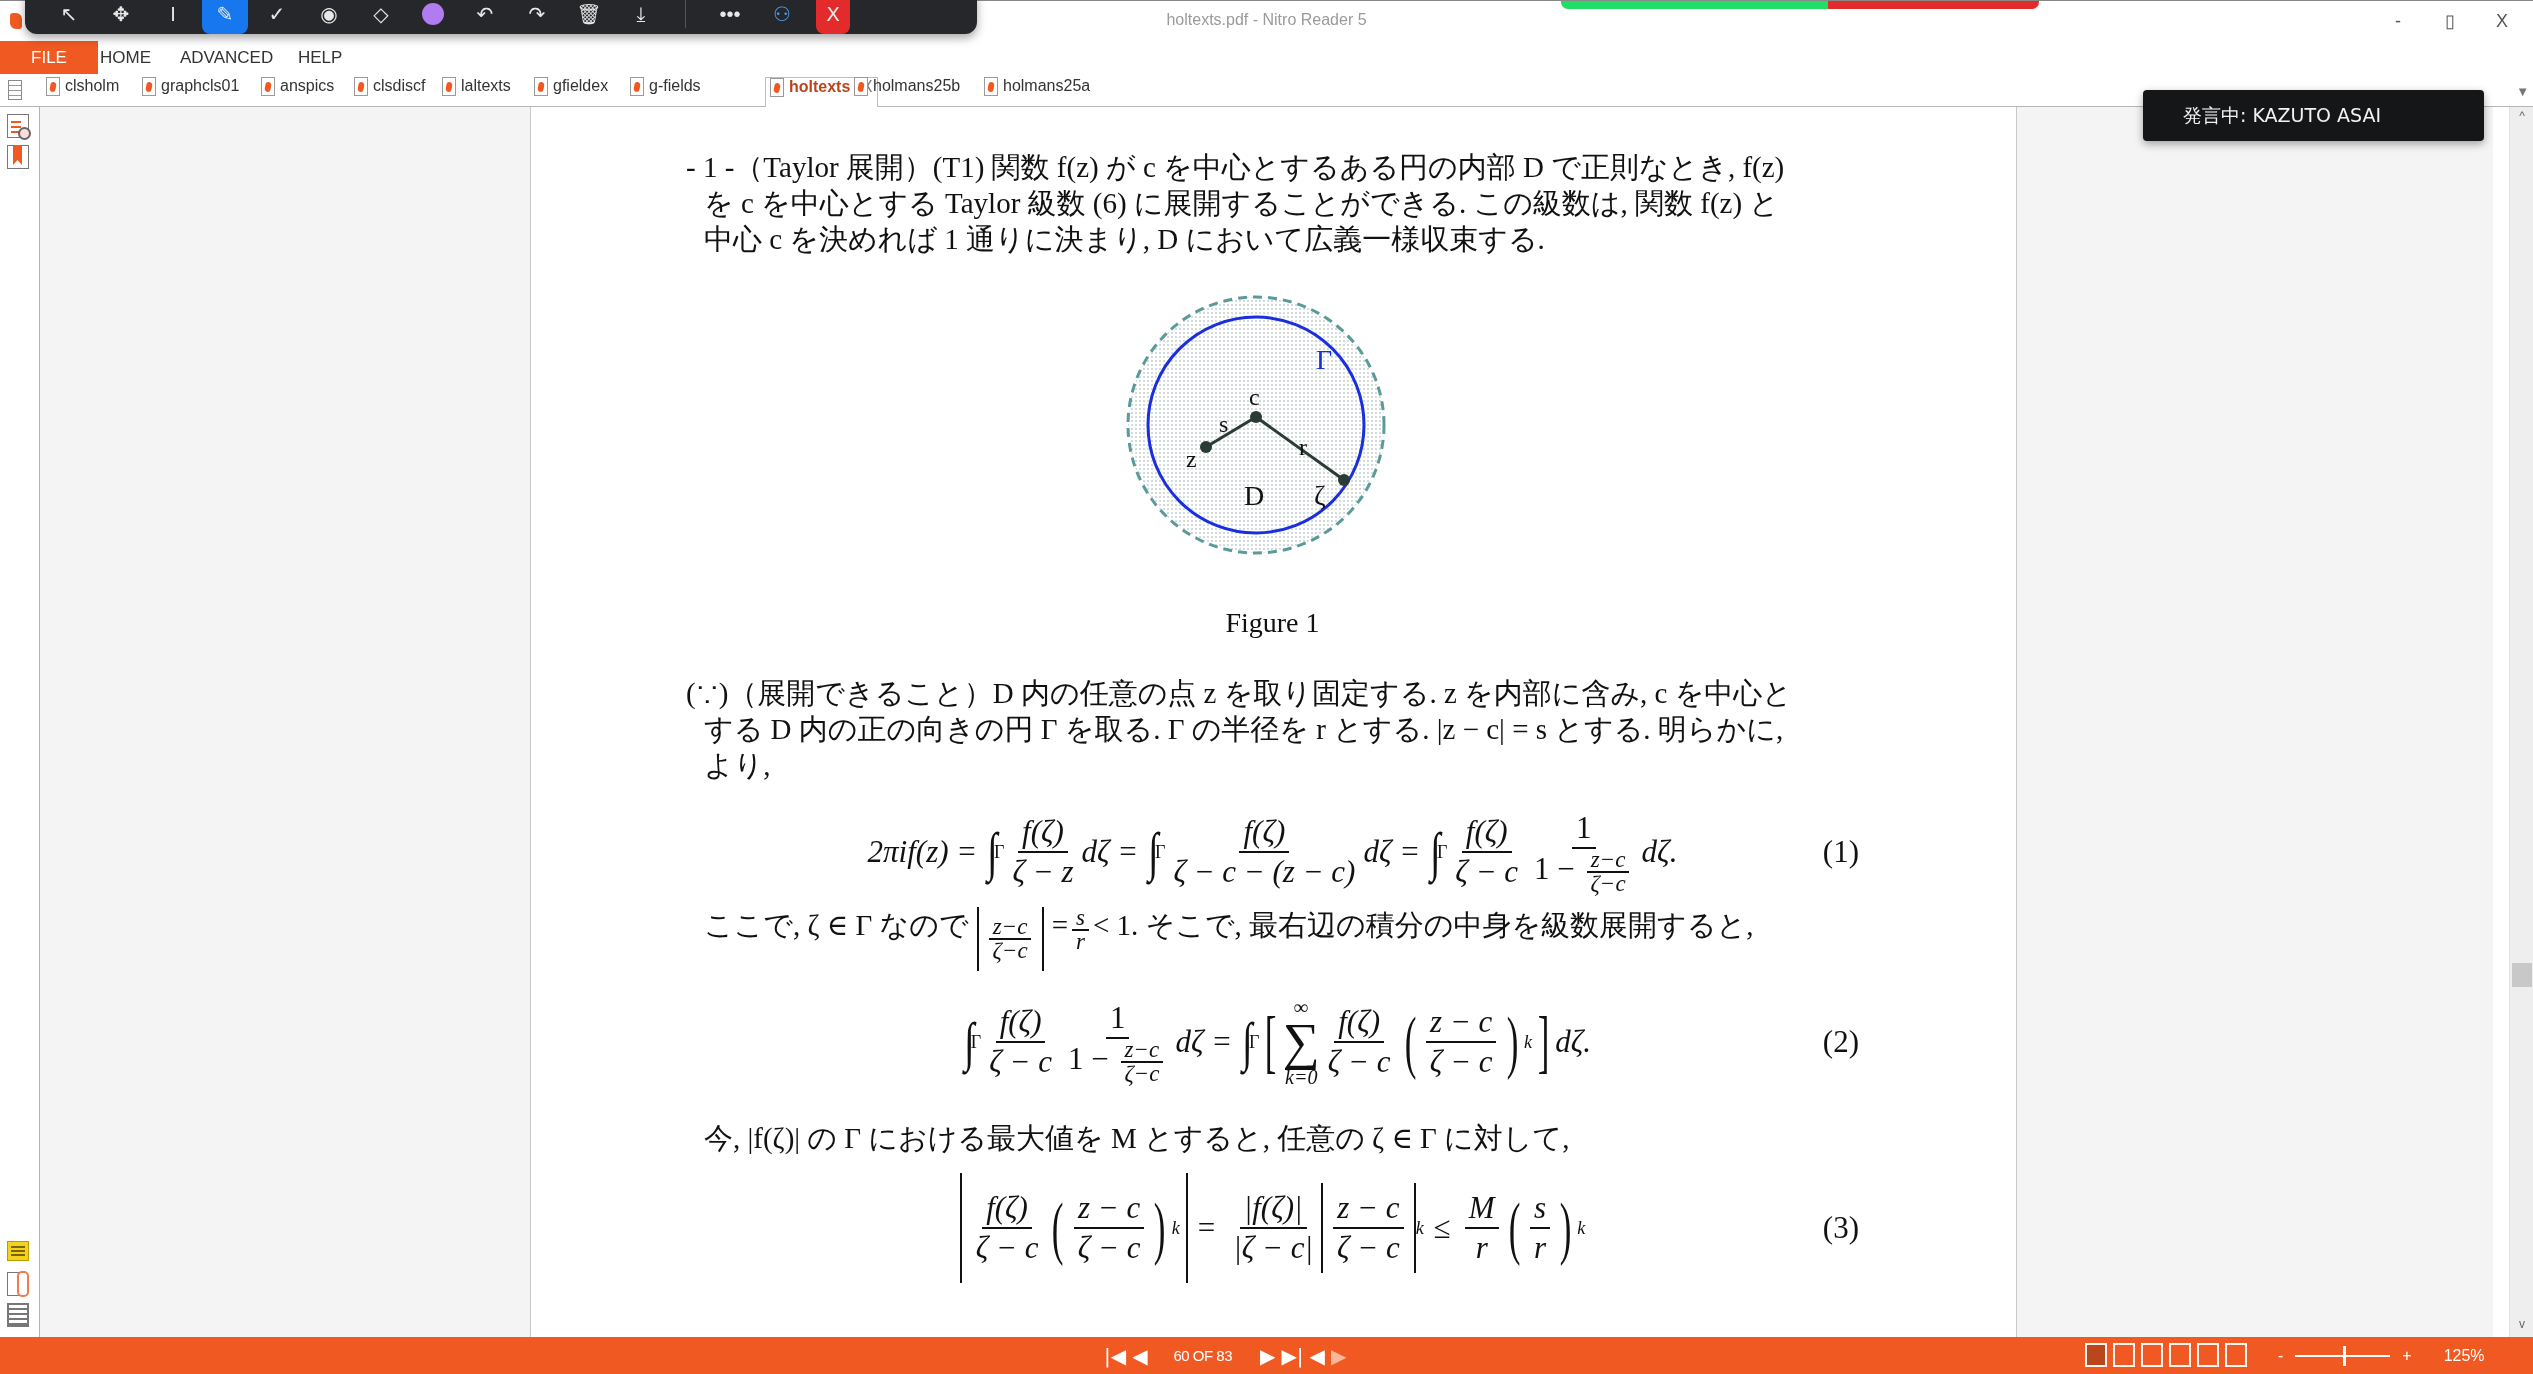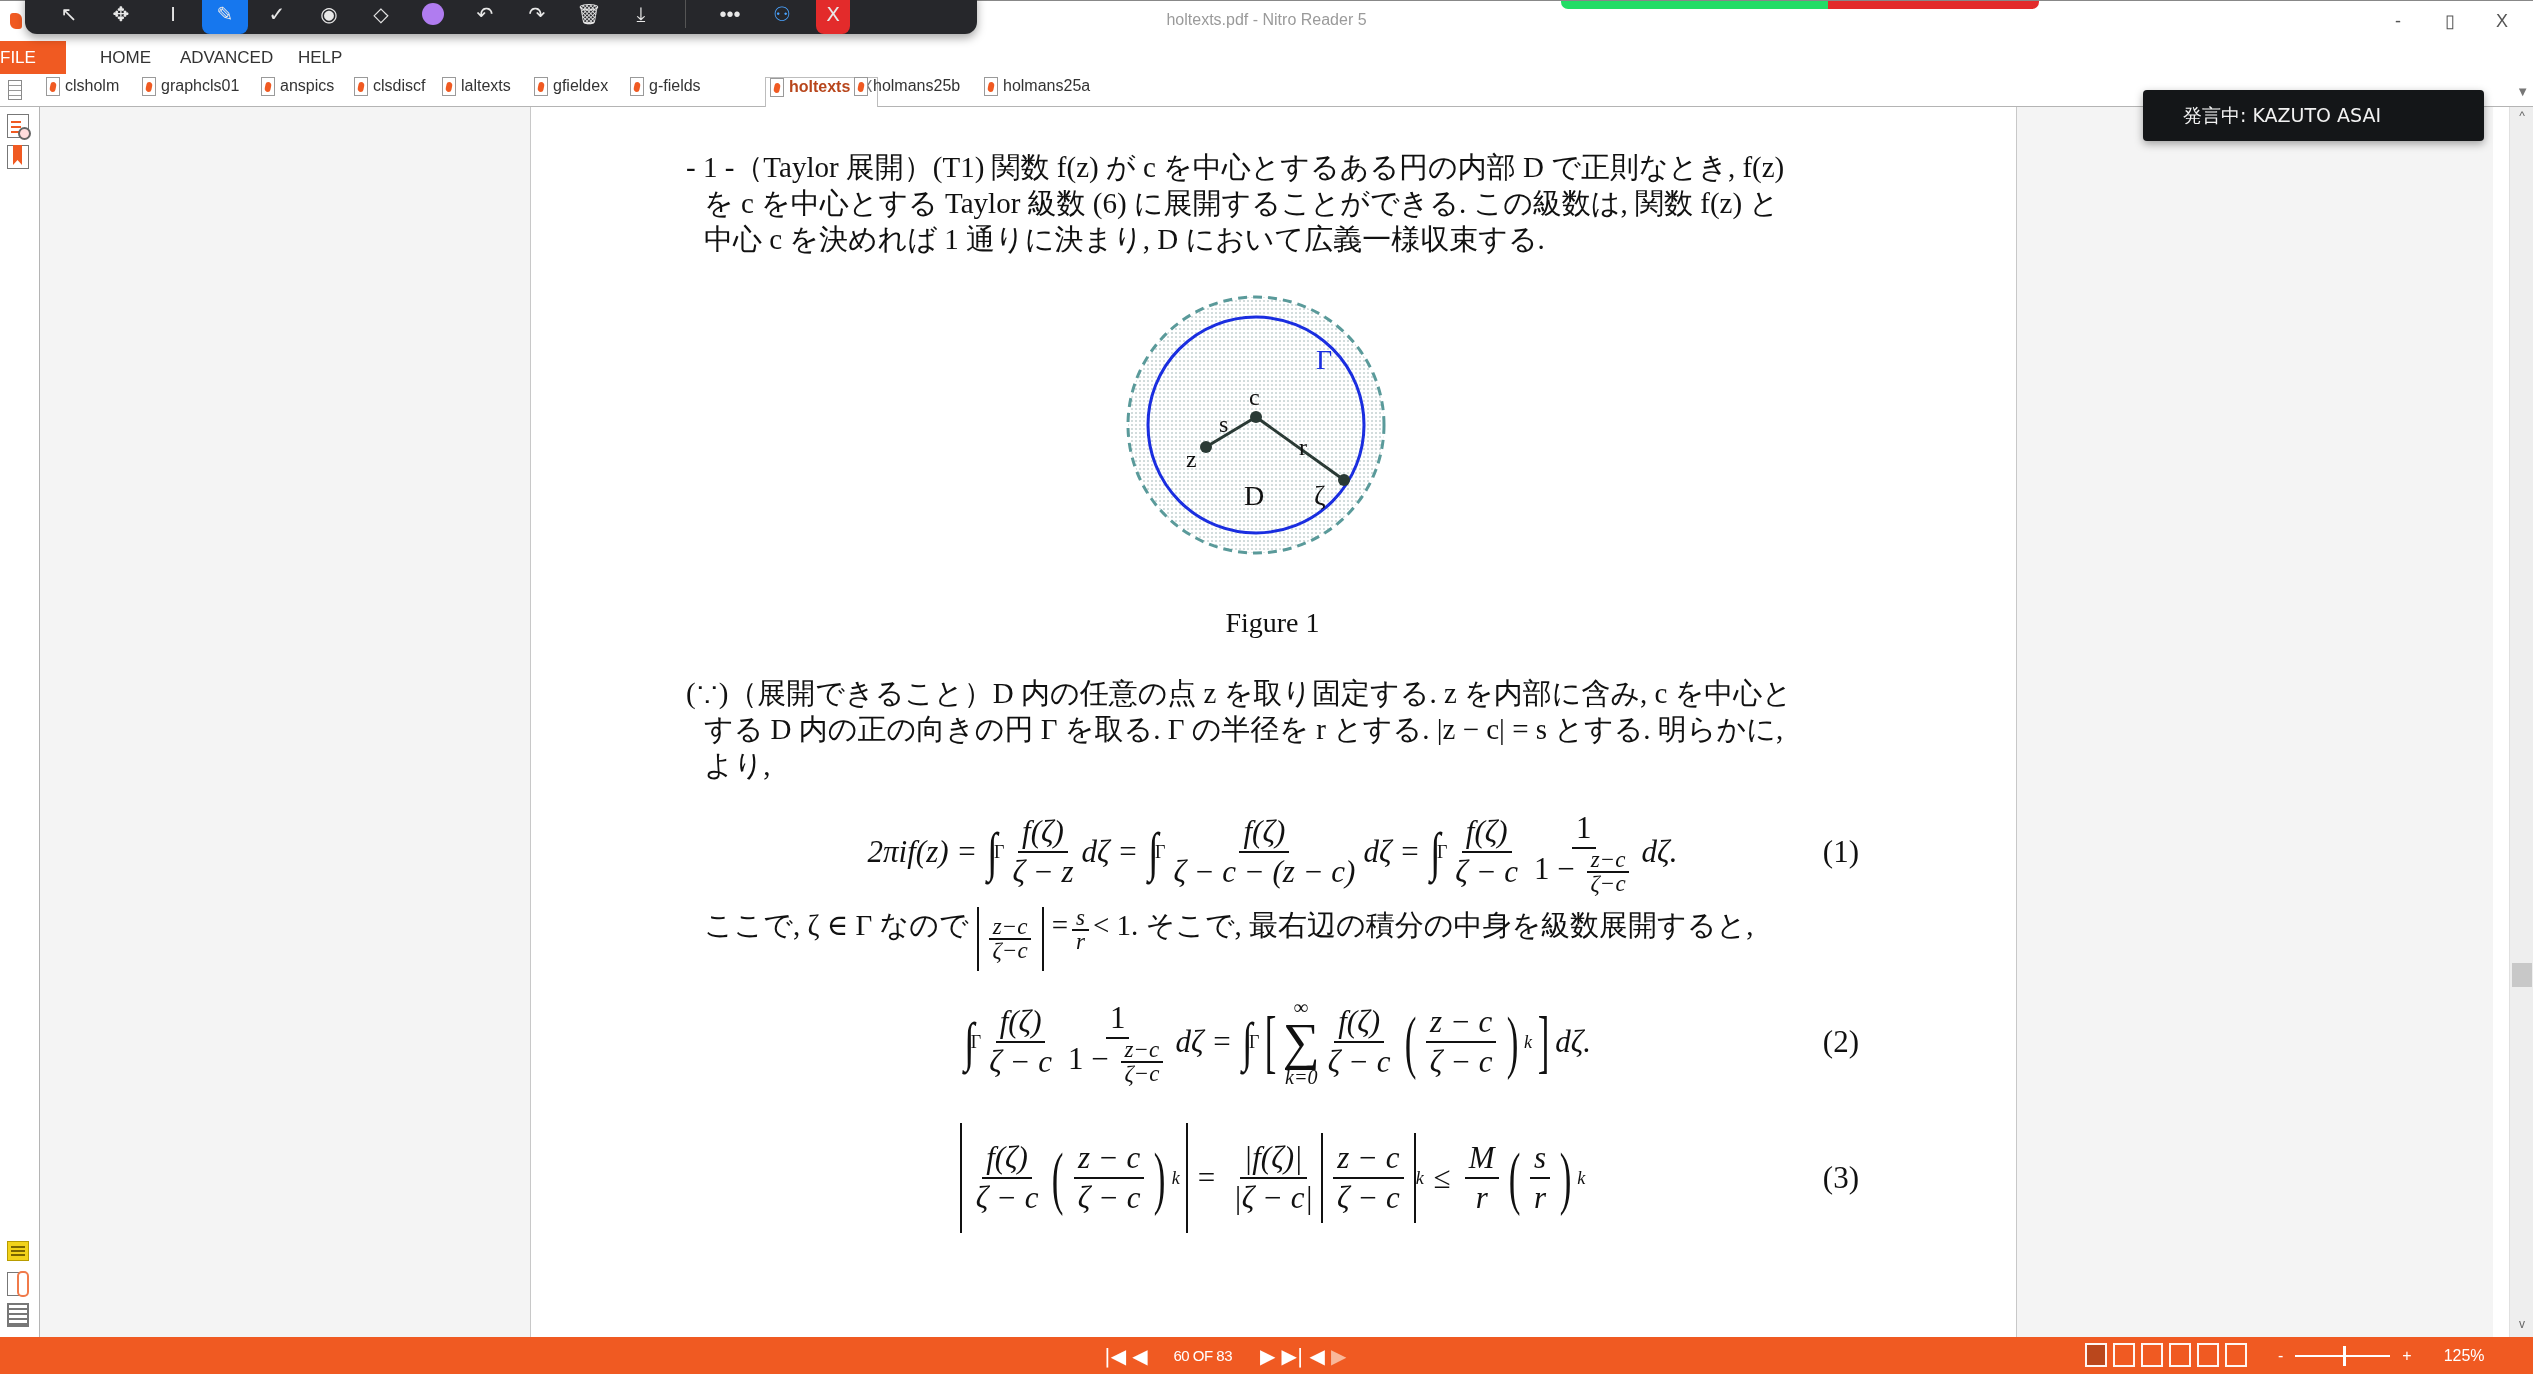--- a/index.html
+++ b/index.html
@@ -19,21 +19,21 @@
   .float-toolbar { position: absolute; left: 25px; top: -6px; width: 952px; height: 40px; background: #26272b; border-radius: 0 0 12px 12px; box-shadow: 0 4px 10px rgba(0,0,0,.35); display: flex; align-items: center; padding-left: 18px; gap: 0; z-index: 10; }
   .tb-btn { width: 52px; height: 40px; display: flex; align-items: center; justify-content: center; color: #e8e8e8; font-size: 20px; cursor: pointer; }
   .tb-btn.active { background: #1677ee; border-radius: 0 0 8px 8px; width: 46px; margin: 0 3px; }
   .tb-btn .dot { width: 22px; height: 22px; border-radius: 50%; background: #b07cf0; }
   .tb-sep { width: 1px; height: 28px; background: #555; margin: 0 18px; }
   .tb-btn.close { background: #e32b2b; border-radius: 0 0 8px 8px; width: 34px; margin-left: 8px; font-family: "DejaVu Sans", sans-serif; font-size: 20px; }
 
   
   .menubar { position: absolute; left: 0; top: 41px; width: 2533px; height: 33px; background: #fff; }
   .menu-item { position: absolute; top: 0; height: 33px; line-height: 33px; font-size: 17px; color: #333; cursor: pointer; }
-  .menu-item.file { left: 0; width: 66px; background: #f05a22; color: #fff; }
+  .menu-item.file { left: 0; width: 98px; background: #f05a22; color: #fff; text-align: center; }
 
   
   .tabstrip { position: absolute; left: 0; top: 74px; width: 2533px; height: 33px; background: #fff; border-bottom: 1px solid #b4b4b4; }
   .tabs-menu-icon { position: absolute; left: 8px; top: 6px; width: 14px; height: 20px; border: 1px solid #8a8a8a; background: repeating-linear-gradient(#fff 0 4px, #999 4px 5px); }
   .tab { position: absolute; top: 3px; height: 30px; display: flex; font-size: 16px; color: #333; padding: 0 4px; cursor: pointer; }
   .tab.active { border: 1px solid #bdbdbd; border-bottom: 1px solid #fff; background: #fff; color: #b8461c; font-weight: bold; height: 31px; margin-left: 48px; }
   .pdf-icon { width: 14px; height: 19px; border: 1px solid #9a9a9a; margin-right: 5px; position: relative; background: #fff; }
   .pdf-icon::after { content: ""; position: absolute; left: 3px; top: 4px; width: 6px; height: 10px; background: #f05a22; border-radius: 2px 4px 2px 4px; transform: skewX(-12deg); }
   .tab-close { margin-left: 12px; color: #777; font-weight: normal; font-family: "DejaVu Sans", sans-serif; font-size: 15px; }
   .tabs-overflow { position: absolute; right: 4px; top: 10px; color: #777; font-size: 13px; }
@@ -322,20 +322,21 @@
             <span class="n">z − c</span>
             <span class="d">ζ − c</span>
           </span>
           <span class="big">)</span>
           <span class="sup m">k</span>
         <span class="big">]</span>
         <span class="m">dζ.</span>
         <span class="eq-num">(2)</span>
       </div>
 
+      <div class="para" style="padding-left:18px;height:50px;line-height:50px">今, |f(ζ)| の Γ における最大値を M とすると, 任意の ζ ∈ Γ に対して,</div>
 
       <div class="eq" style="height:130px">
         <span class="absbar" style="height:110px">
           <span class="frac m">
               <span class="n">f(ζ)</span>
               <span class="d">ζ − c</span>
             </span>
           <span class="big">(</span>
             <span class="frac m">
               <span class="n">z − c</span>

